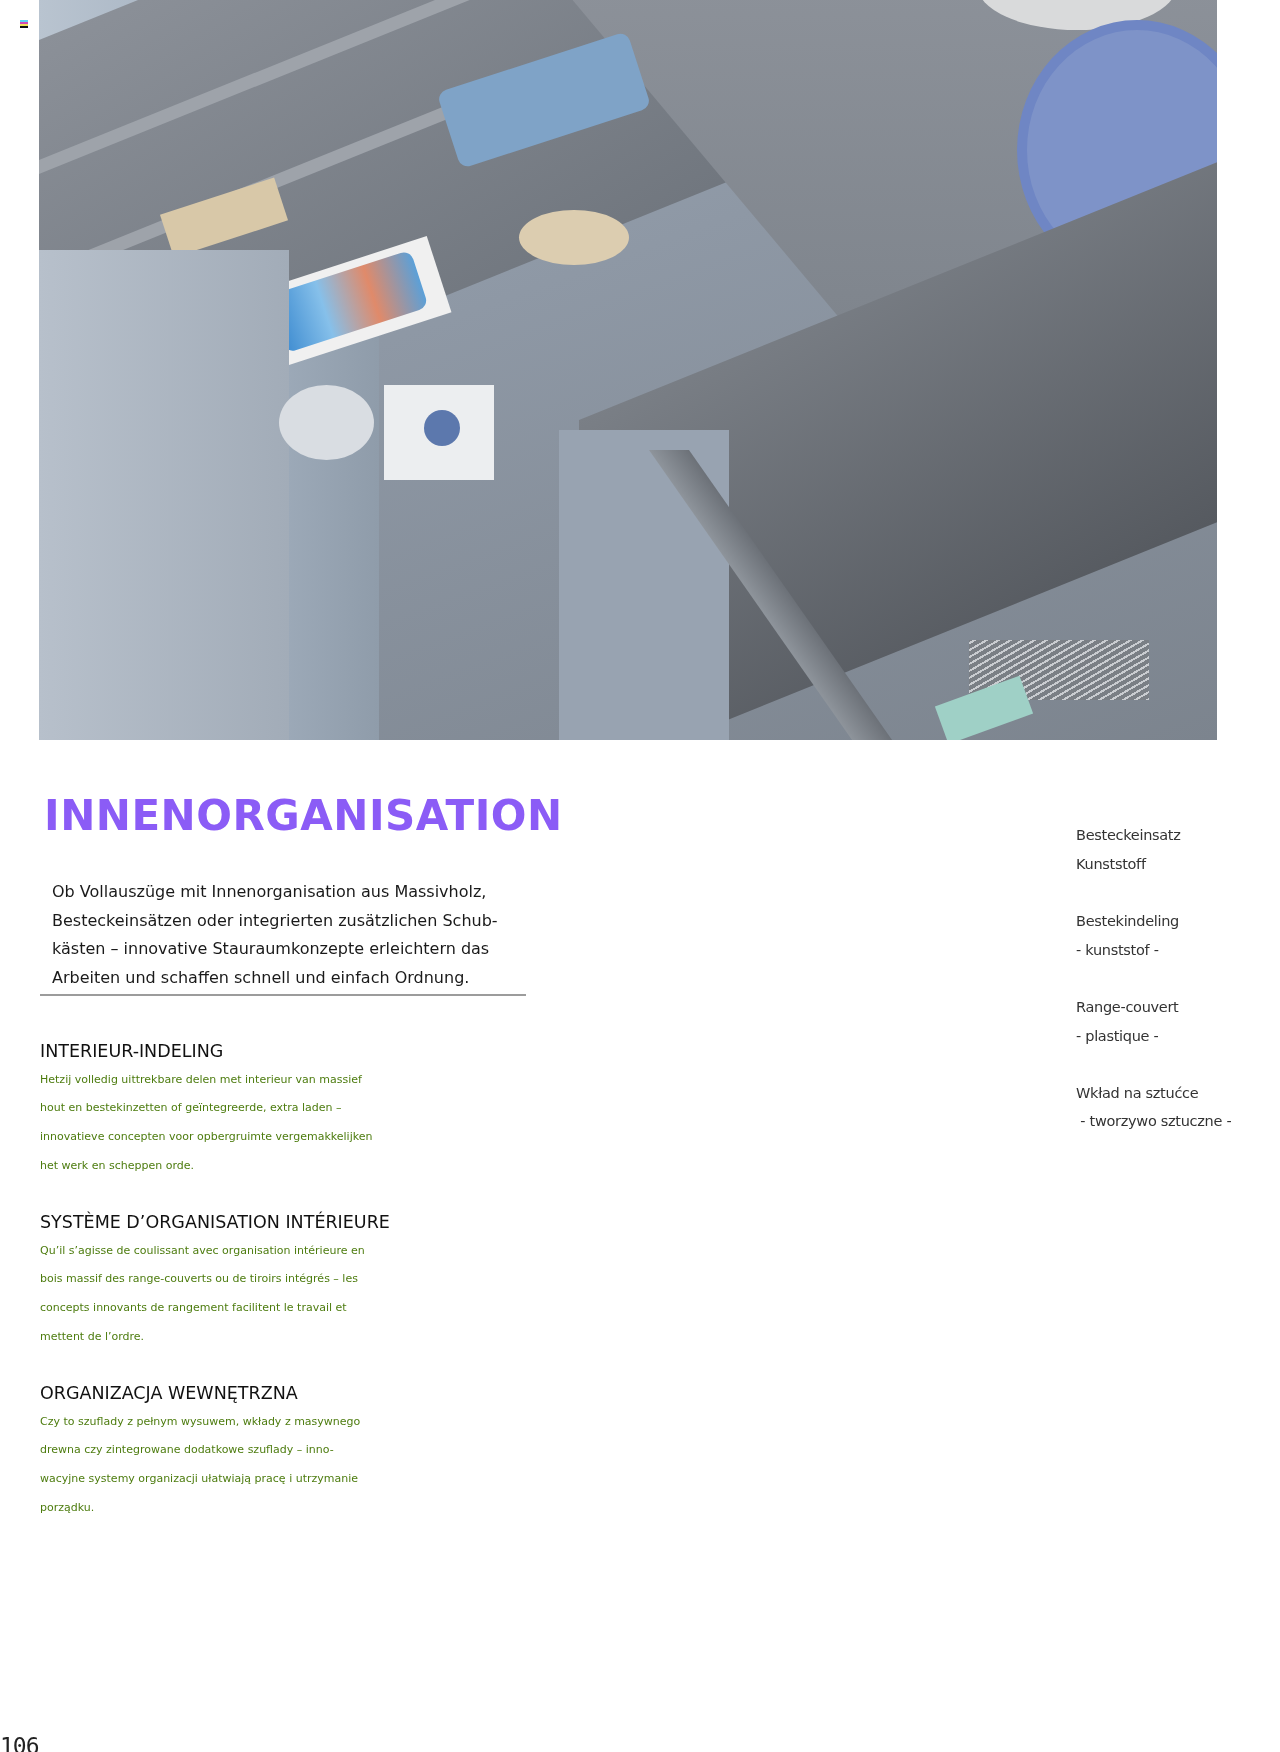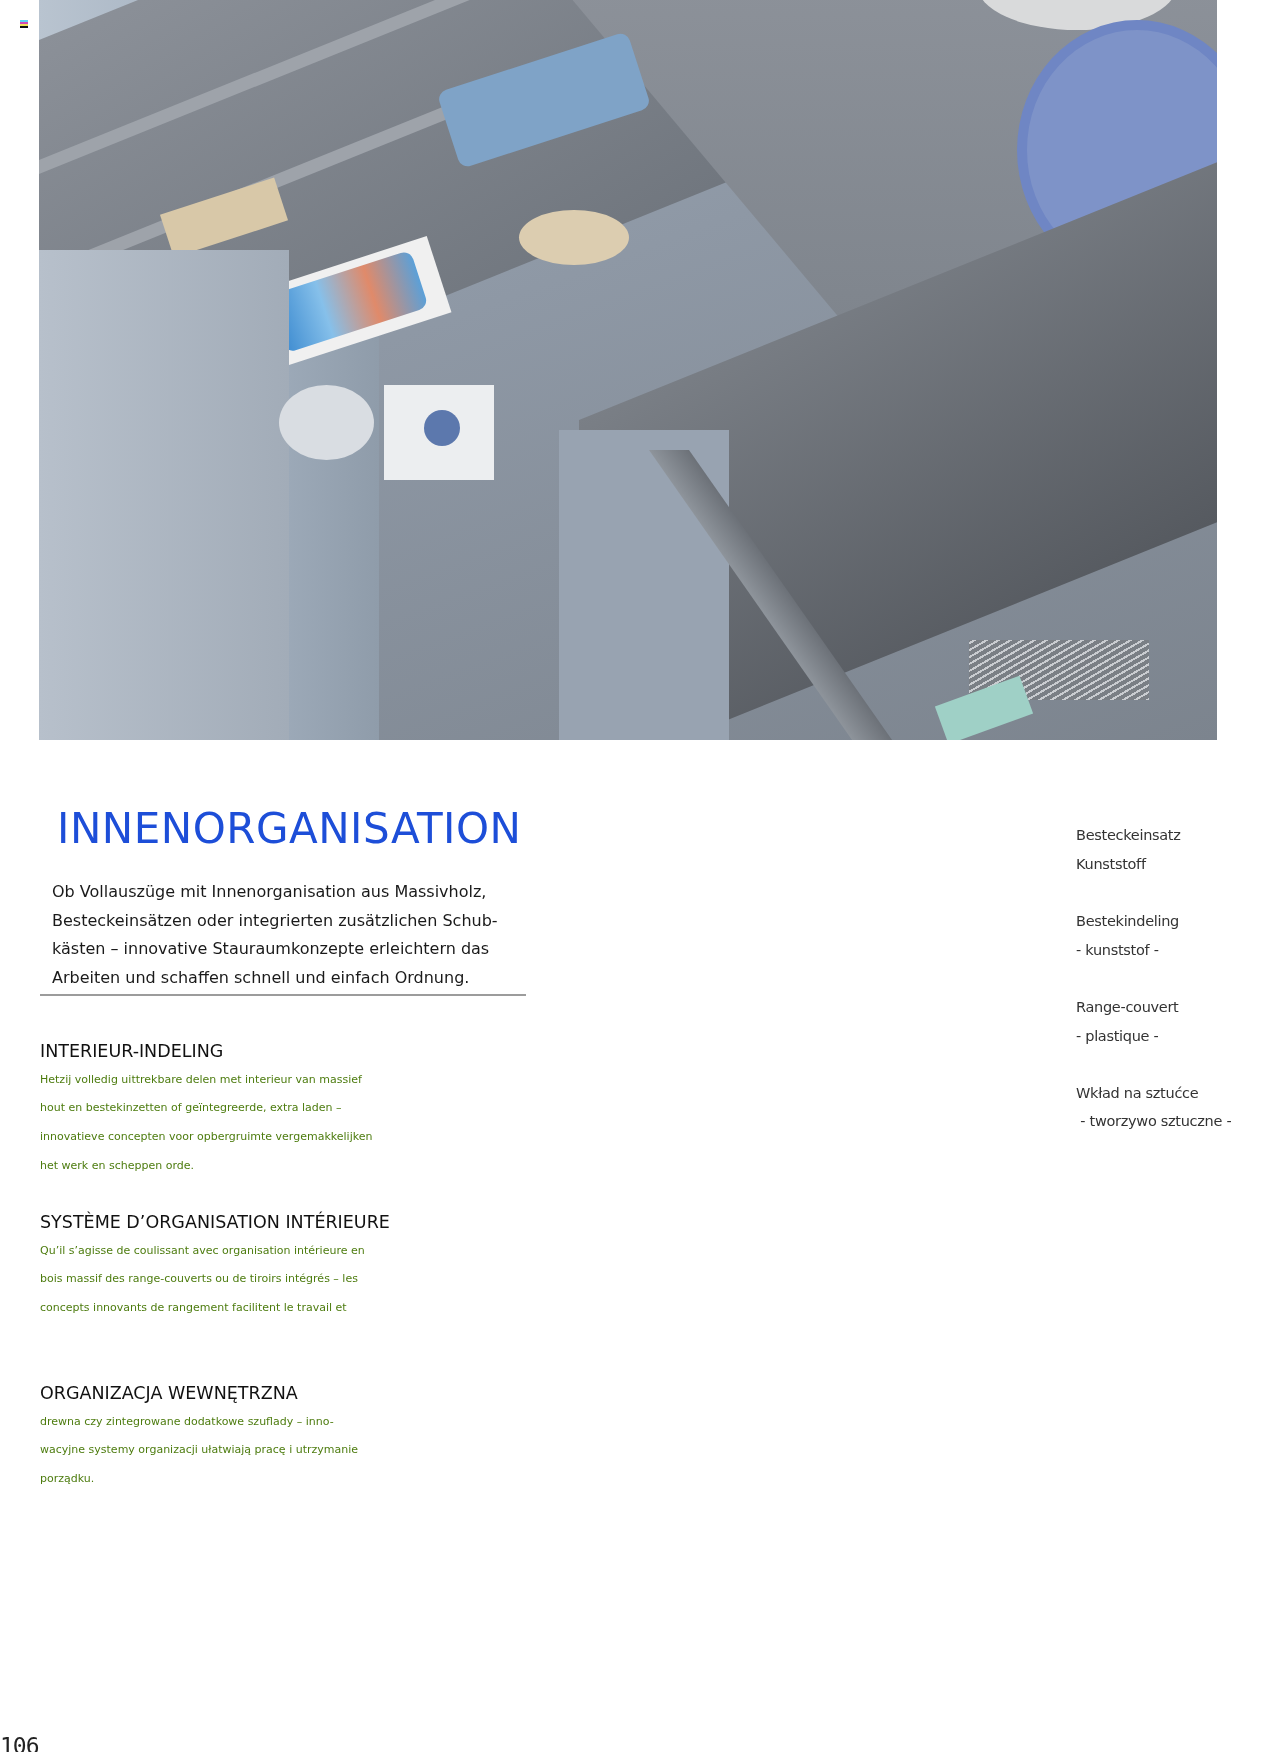--- a/index.html
+++ b/index.html
@@ -31,21 +31,21 @@
   .photo .cube::after { content:""; position:absolute; left:40px; top:25px; width:36px; height:36px; border-radius:50%; background:#5c78ad; }
   .photo .drawer2 { position:absolute; left:540px; top:420px; width:700px; height:360px;
                     background:linear-gradient(170deg,#7a7f86,#55595f); transform:skewY(-22deg); transform-origin:left top; }
   .photo .front2 { position:absolute; left:520px; top:430px; width:170px; height:330px; background:#98a3b1; }
   .photo .handle { position:absolute; left:610px; top:450px; width:40px; height:320px; background:linear-gradient(90deg,#8e949b,#6c7178);
                    transform:skewX(35deg); transform-origin:top left; }
   .photo .cutlery { position:absolute; left:930px; top:640px; width:180px; height:60px;
                     background:repeating-linear-gradient(-30deg,#c9ccd0 0 2px,#7a7f85 2px 6px); }
   .photo .mint { position:absolute; left:900px; top:690px; width:90px; height:40px; background:#9fd0c6; transform:rotate(-20deg); }
 
-  .title { position:absolute; left:40px; top:788px; margin:17px; font-size:42px; font-weight:normal; letter-spacing:0.5px; color:#1d4ed8; line-height:48px; }
+  .title { position:absolute; left:40px; top:788px; margin:4px; font-size:42px; font-weight:bold; letter-spacing:0.5px; color:#8b5cf6; line-height:48px; }
   .intro { position:absolute; left:40px; top:866px; width:500px; margin:12px; font-size:16px; line-height:28.7px; color:#1a1a1a; }
   .divider { position:absolute; left:40px; top:994px; width:486px; height:2px; background:#9c9c9c; }
   .section { position:absolute; left:40px; width:520px; }
   .section h2 { margin:0; font-size:17.5px; font-weight:normal; line-height:28.7px; color:#111; }
   .section p { margin:0; font-size:11px; line-height:28.7px; color:#4d7c0f; }
   .sec-nl { top:1037px; }
   .sec-fr { top:1208px; }
   .sec-pl { top:1379px; }
 
   .labels { position:absolute; left:1076px; top:781px; width:200px;margin-top:40px; }
@@ -104,24 +104,26 @@
   <p>hout en bestekinzetten of geïntegreerde, extra laden –</p>
   <p>innovatieve concepten voor opbergruimte vergemakkelijken</p>
   <p>het werk en scheppen orde.</p>
 </div>
 
 <div class="section sec-fr">
   <h2>SYSTÈME D’ORGANISATION INTÉRIEURE</h2>
   <p>Qu’il s’agisse de coulissant avec organisation intérieure en</p>
   <p>bois massif des range-couverts ou de tiroirs intégrés – les</p>
   <p>concepts innovants de rangement facilitent le travail et</p>
+  <p>mettent de l’ordre.</p>
 </div>
 
 <div class="section sec-pl">
   <h2>ORGANIZACJA WEWNĘTRZNA</h2>
+  <p>Czy to szuflady z pełnym wysuwem, wkłady z masywnego</p>
   <p>drewna czy zintegrowane dodatkowe szuflady – inno-</p>
   <p>wacyjne systemy organizacji ułatwiają pracę i utrzymanie</p>
   <p>porządku.</p>
 </div>
 
 <div class="labels">
   <div class="label-group">
     <div>Besteckeinsatz</div>
     <div>Kunststoff</div>
   </div>

